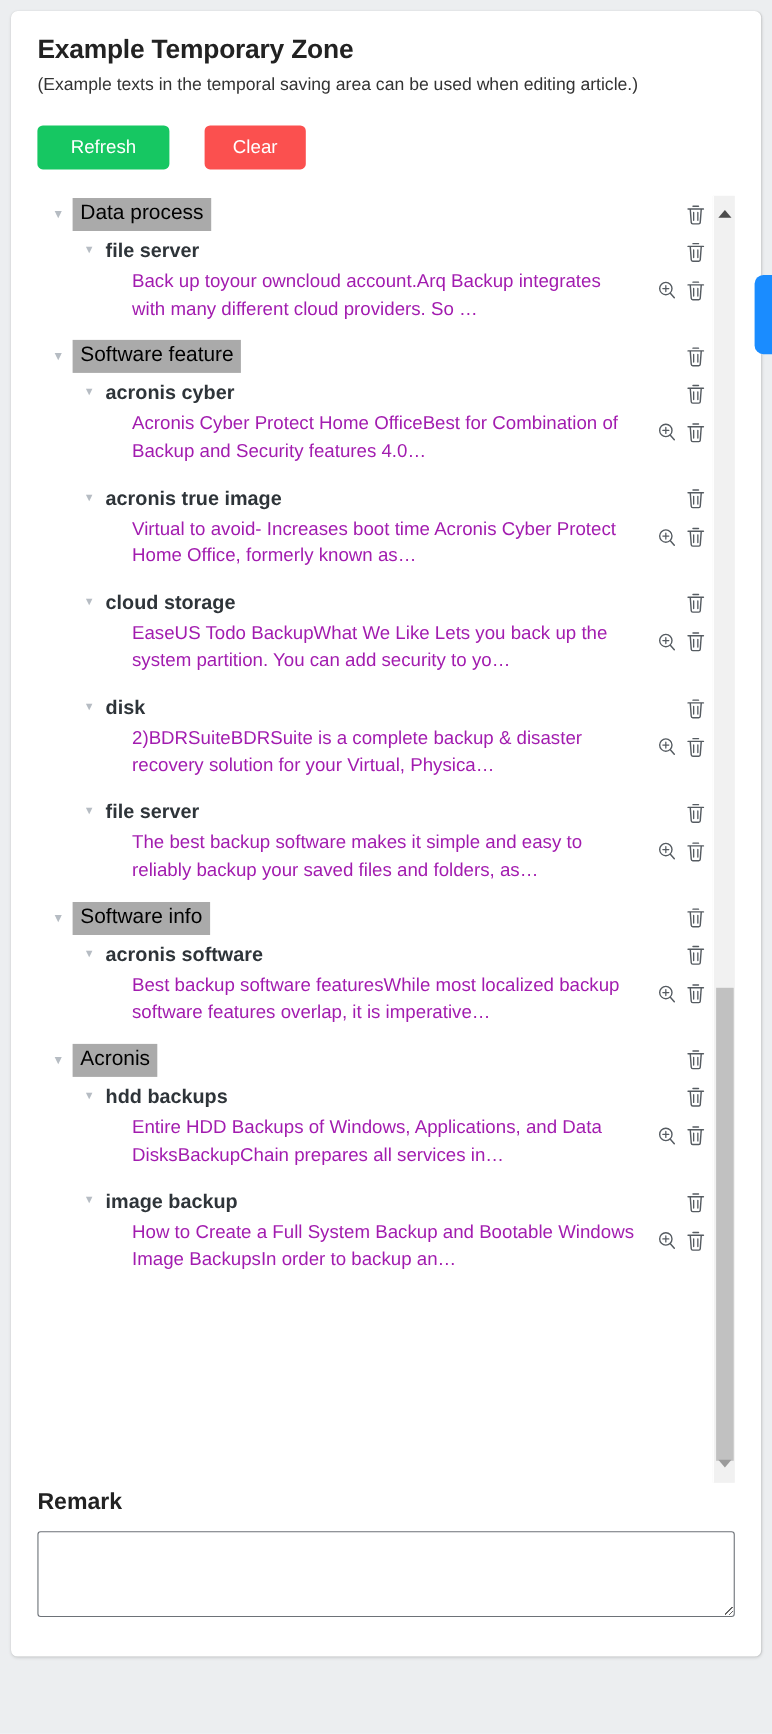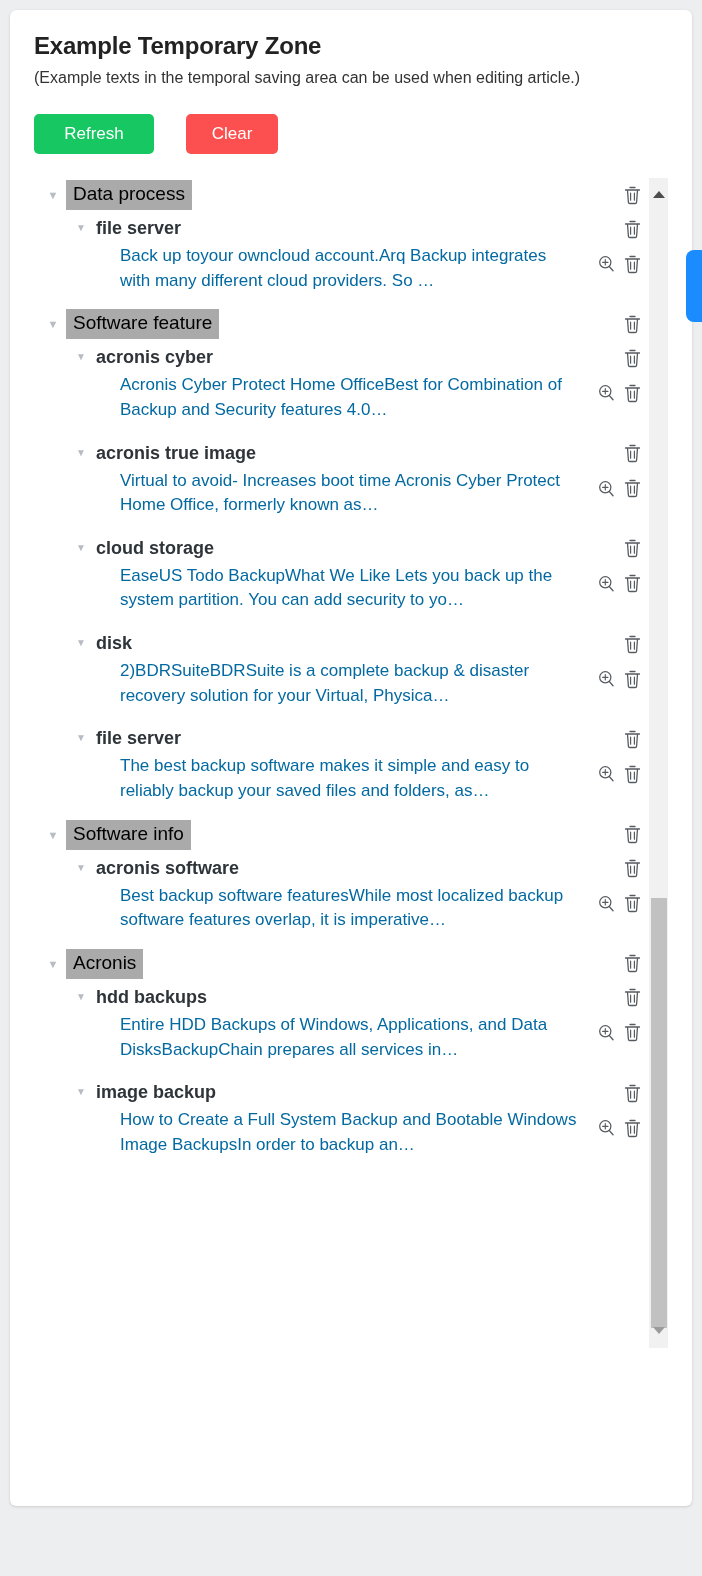--- a/index.html
+++ b/index.html
@@ -127,21 +127,21 @@
 
   
   .lvl3 {
     padding-left: 86px;
     padding-right: 70px;
     margin-top: 2px;
     margin-bottom: 16px;
   }
   .snippet {
     font-size: 17px;
-    color: #0369a1;
+    color: #a21caf;
     line-height: 1.45;
     max-width: 480px;
     cursor: pointer;
   }
 
   
   .act {
     position: absolute;
     right: 0;
     display: flex;
@@ -570,16 +570,20 @@
             <i></i>
           </div>
         <div class="sb-thumb"></div>
         <div class="sb-arrow sb-down">
             <i></i>
           </div>
       </div>
     </div>
   </div>
 
+  <div class="remark-wrap">
+    <h2 class="remark-title">Remark</h2>
+    <textarea class="remark-box" placeholder="" style=""></textarea>
+  </div>
 
 </div>
 
 <div class="edge-tab"></div>
 
 </body></html>

